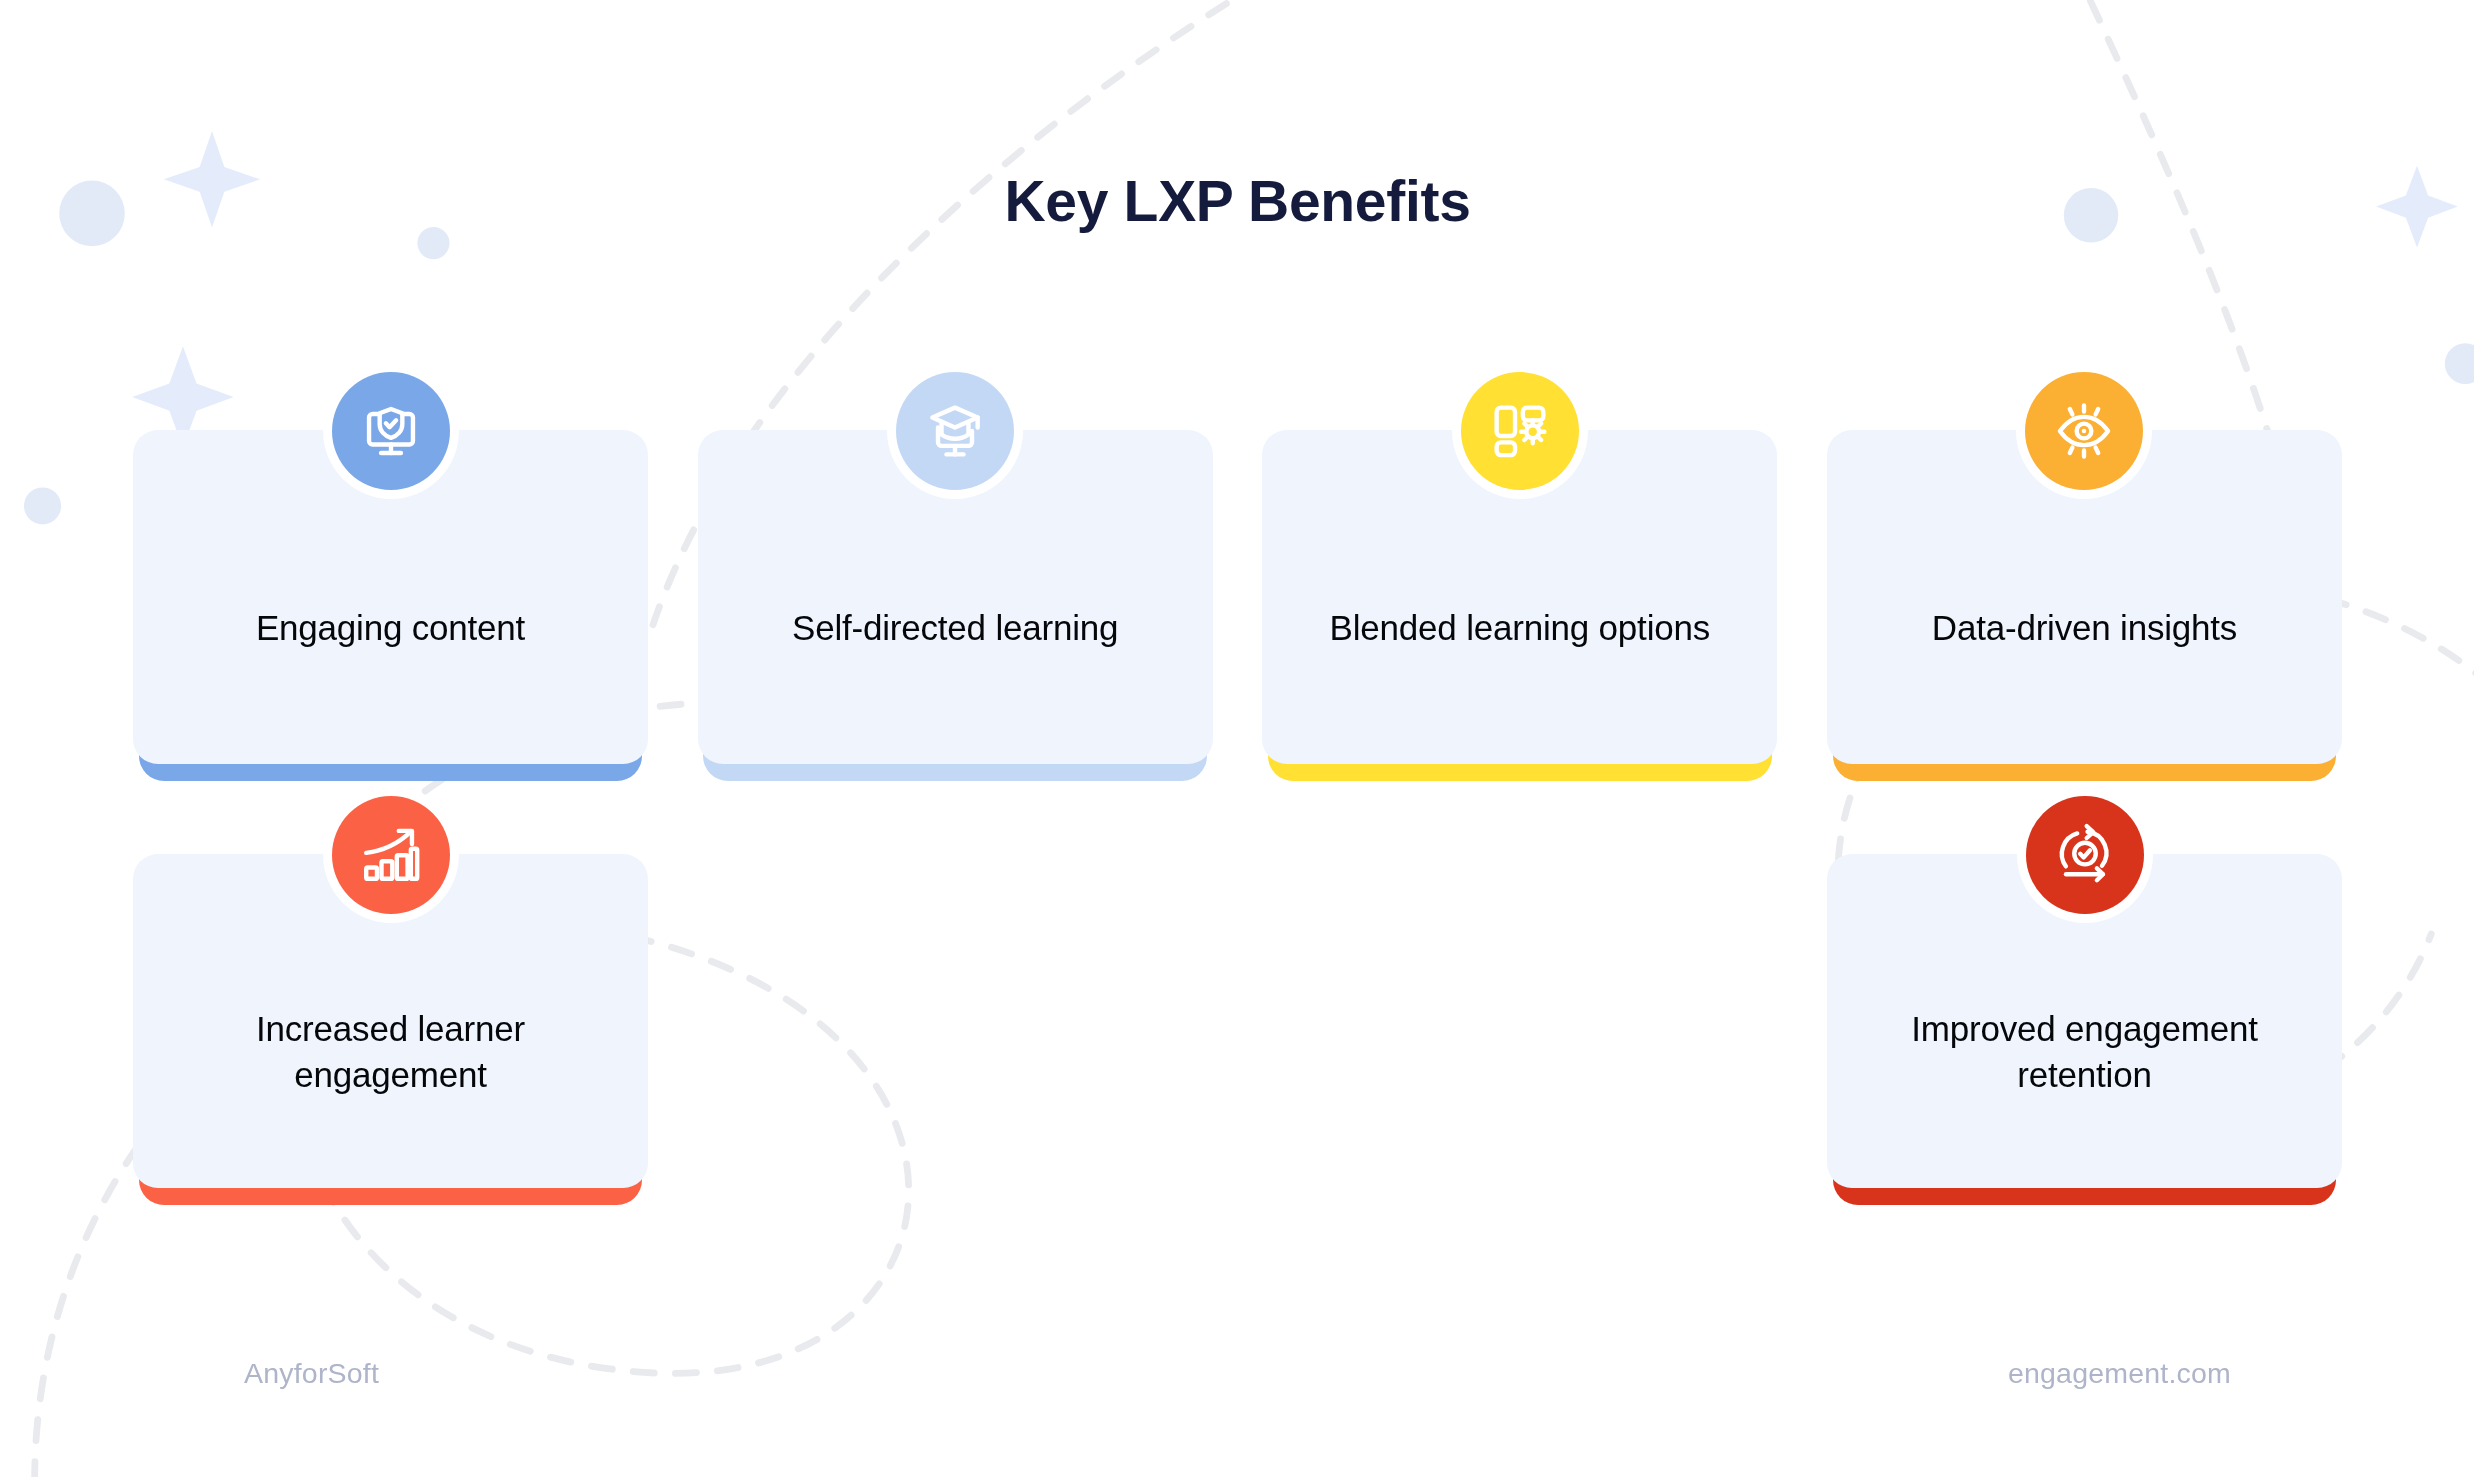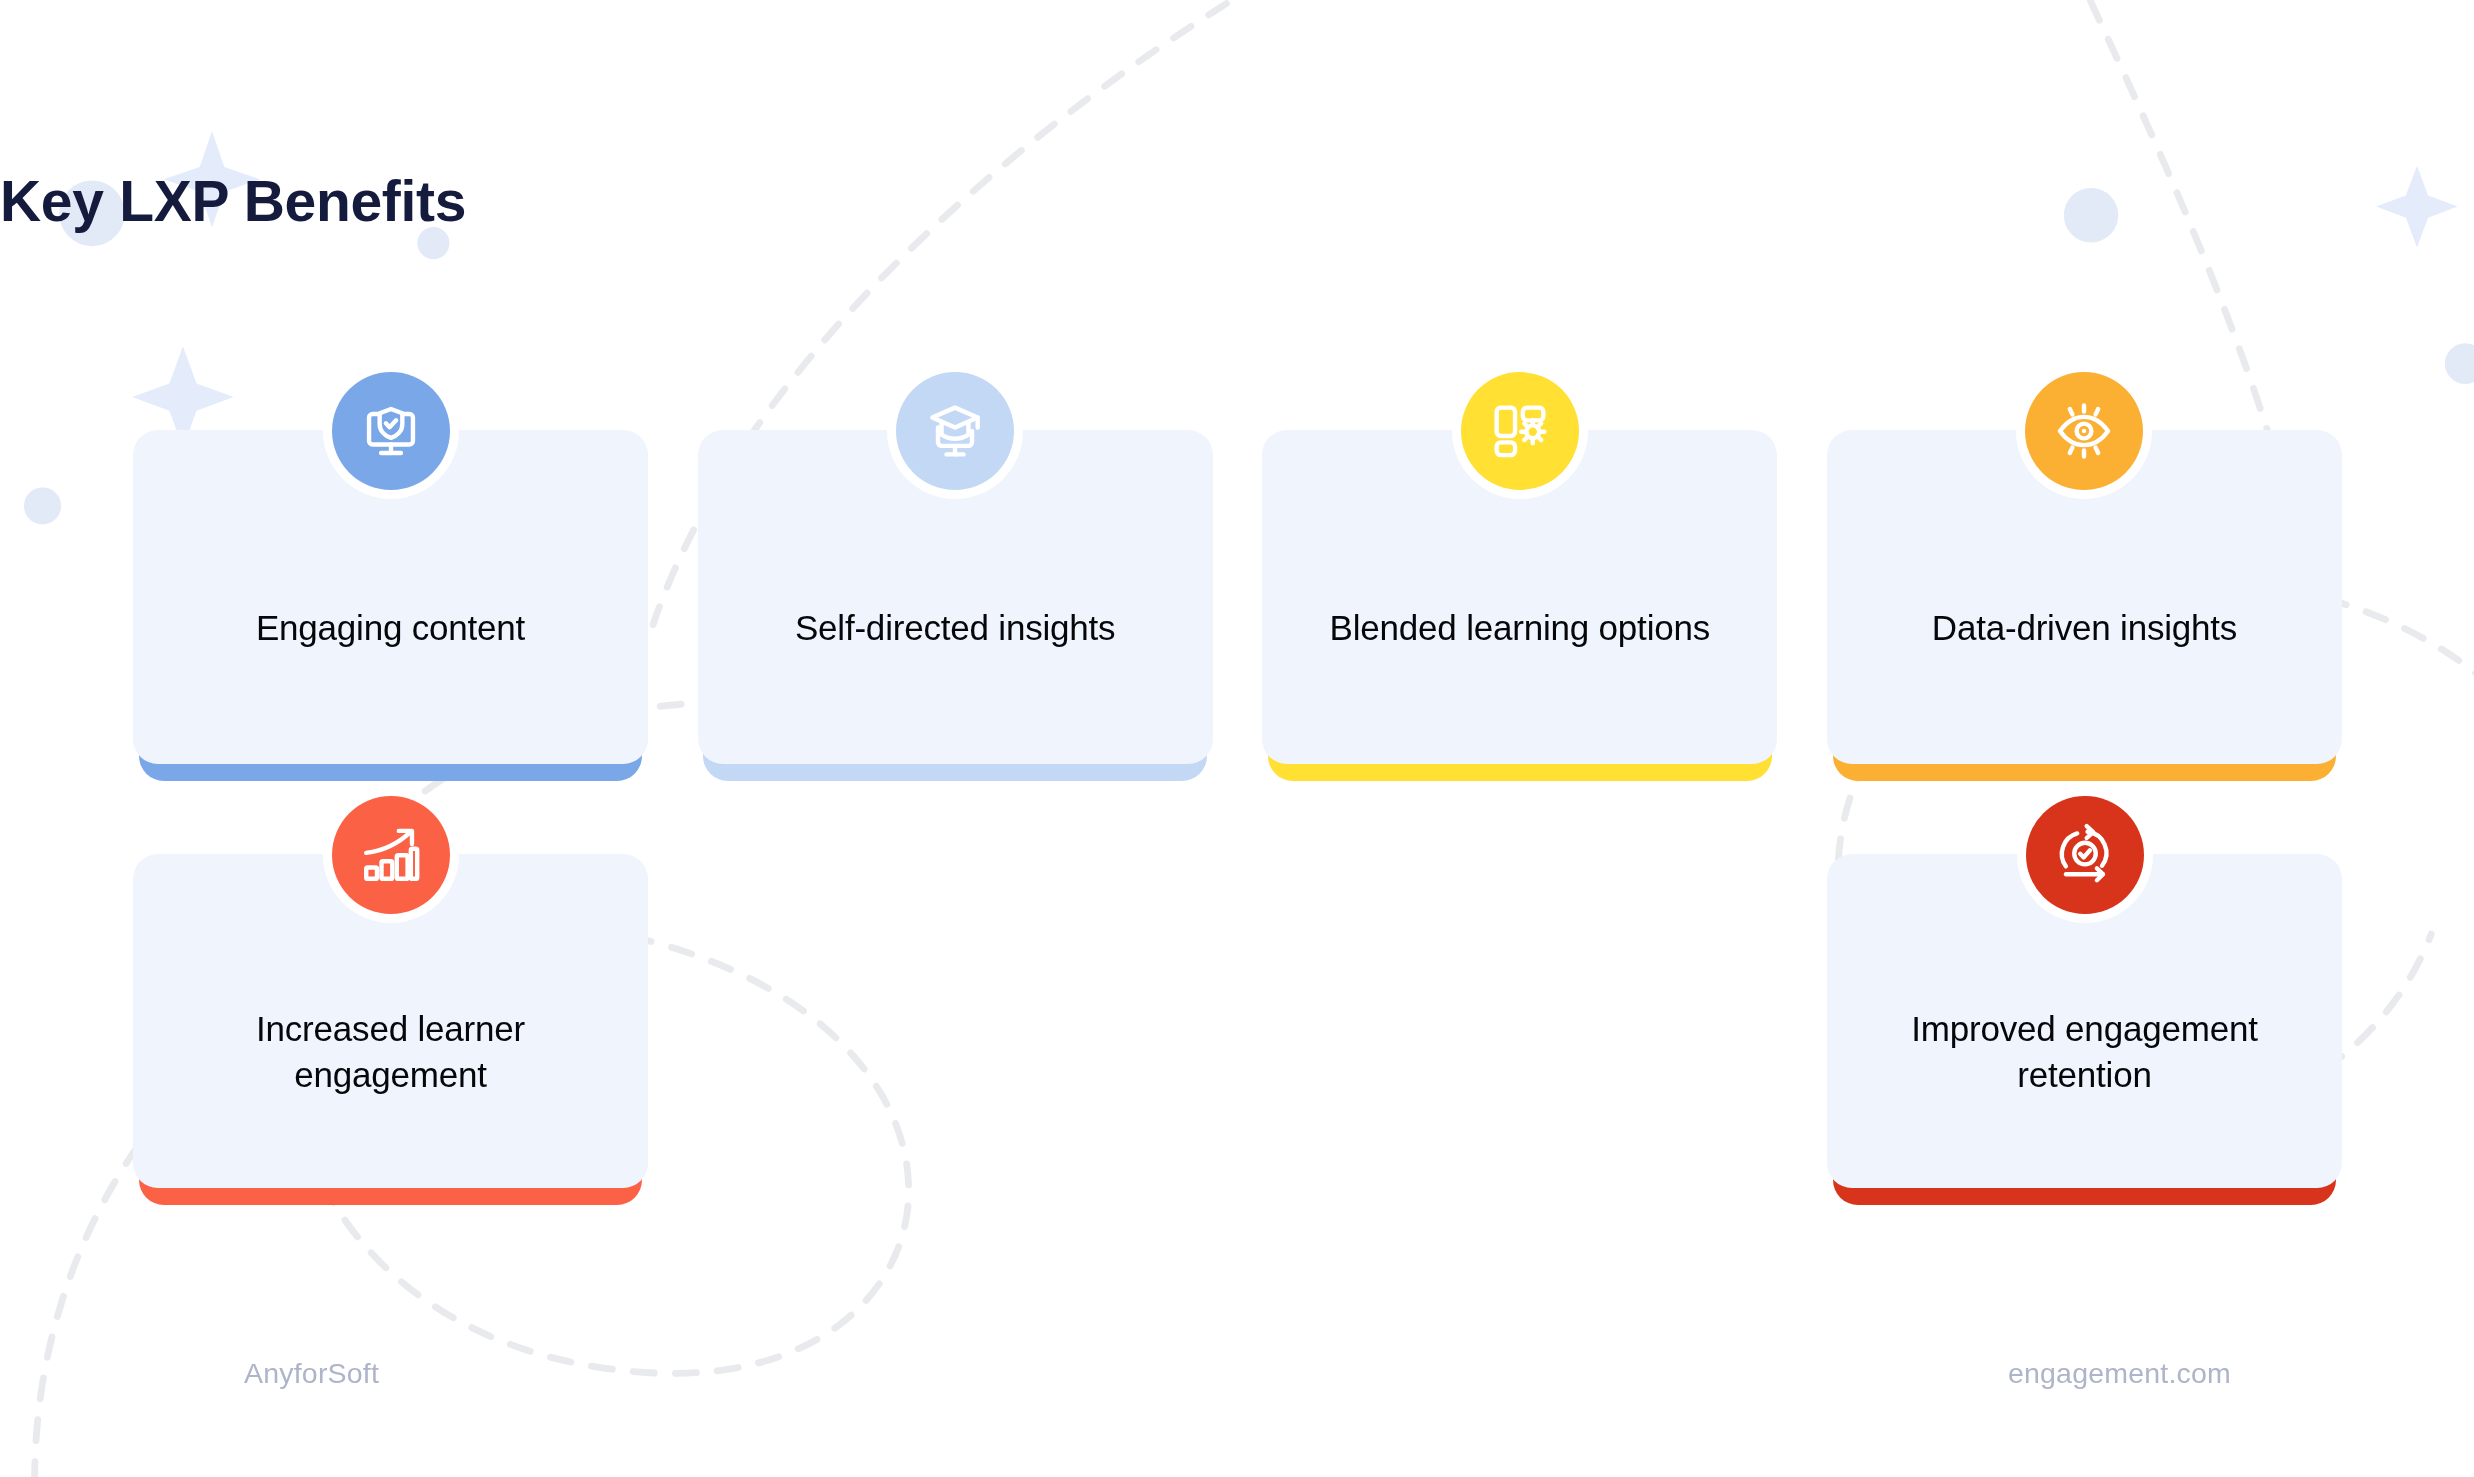--- a/index.html
+++ b/index.html
@@ -29,20 +29,21 @@
     pointer-events: none;
     z-index: 0;
   }
 
   
   #page-title {
     position: absolute;
     top: 168px;
     left: 0;
     width: 2475px;
+    text-align: center;
     font-size: 57px;
     font-weight: 700;
     letter-spacing: -0.3px;
     color: #141b3d;
     z-index: 5;
   }
 
   
   #card-grid {
     position: absolute;
@@ -192,21 +193,21 @@
               <path d="M24 8.5 l8 3 v7.5 c0 5-3.6 8.4-8 9.8 -4.4-1.4-8-4.8-8-9.8 V11.5 Z"></path>
               <path d="M20.4 18.6 l2.6 2.7 4.6 -4.9"></path>
             </svg>
           </div>
         </div>
       </div>
 
       <div class="card-wrap">
         <div class="card-accent" style="background:#c3d8f5"></div>
         <div class="card-body">
-          <div class="card-label">Self-directed insights</div>
+          <div class="card-label">Self-directed learning</div>
         </div>
         <div class="card-icon-outer">
           <div class="card-icon" style="background:#c3d8f5">
             <svg viewBox="0 0 48 48" fill="none" stroke="#ffffff" stroke-width="3.1" stroke-linecap="round" stroke-linejoin="round">
               <path d="M24 7.5 L40 14.5 L24 21.5 L8 14.5 Z"></path>
               <path d="M14.5 18 v8.5 c0 0 4 3 9.5 3 s9.5 -3 9.5 -3 V18"></path>
               <path d="M40 14.5 v7"></path>
               <path d="M12 21.5 v10.5 a2.5 2.5 0 0 0 2.5 2.5 H33.5 a2.5 2.5 0 0 0 2.5 -2.5 V24"></path>
               <path d="M24 40.5 v-6"></path>
               <path d="M18 40.5 H30"></path>

